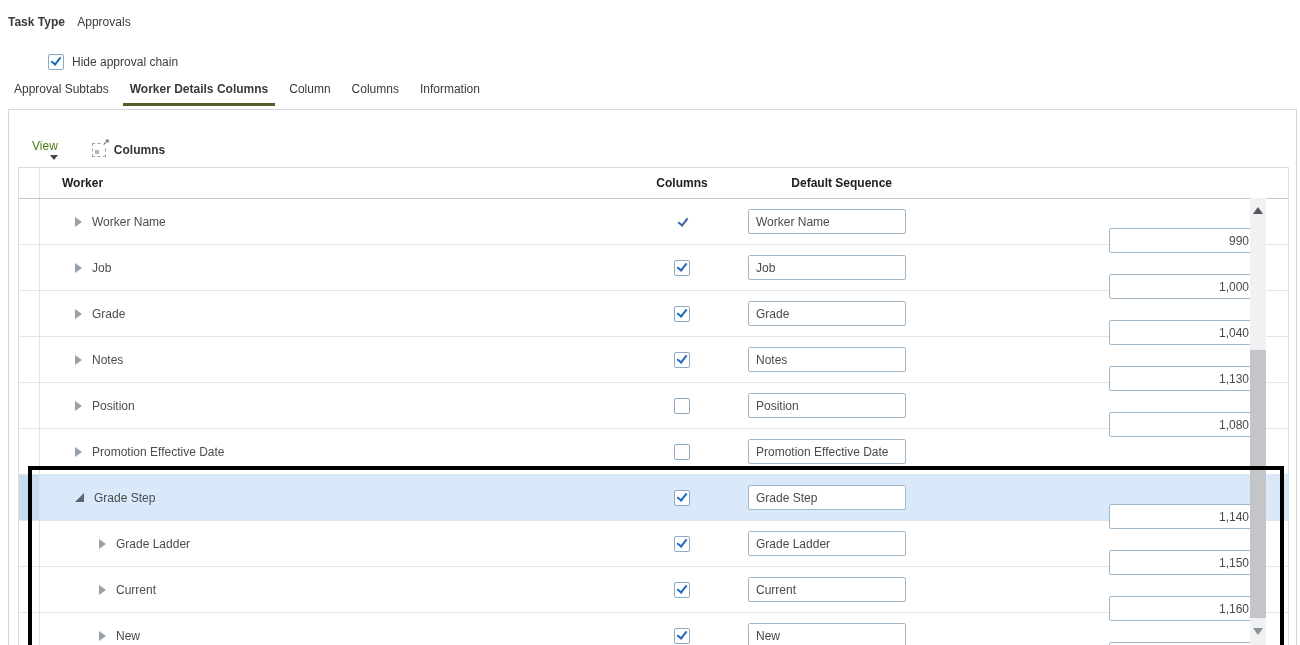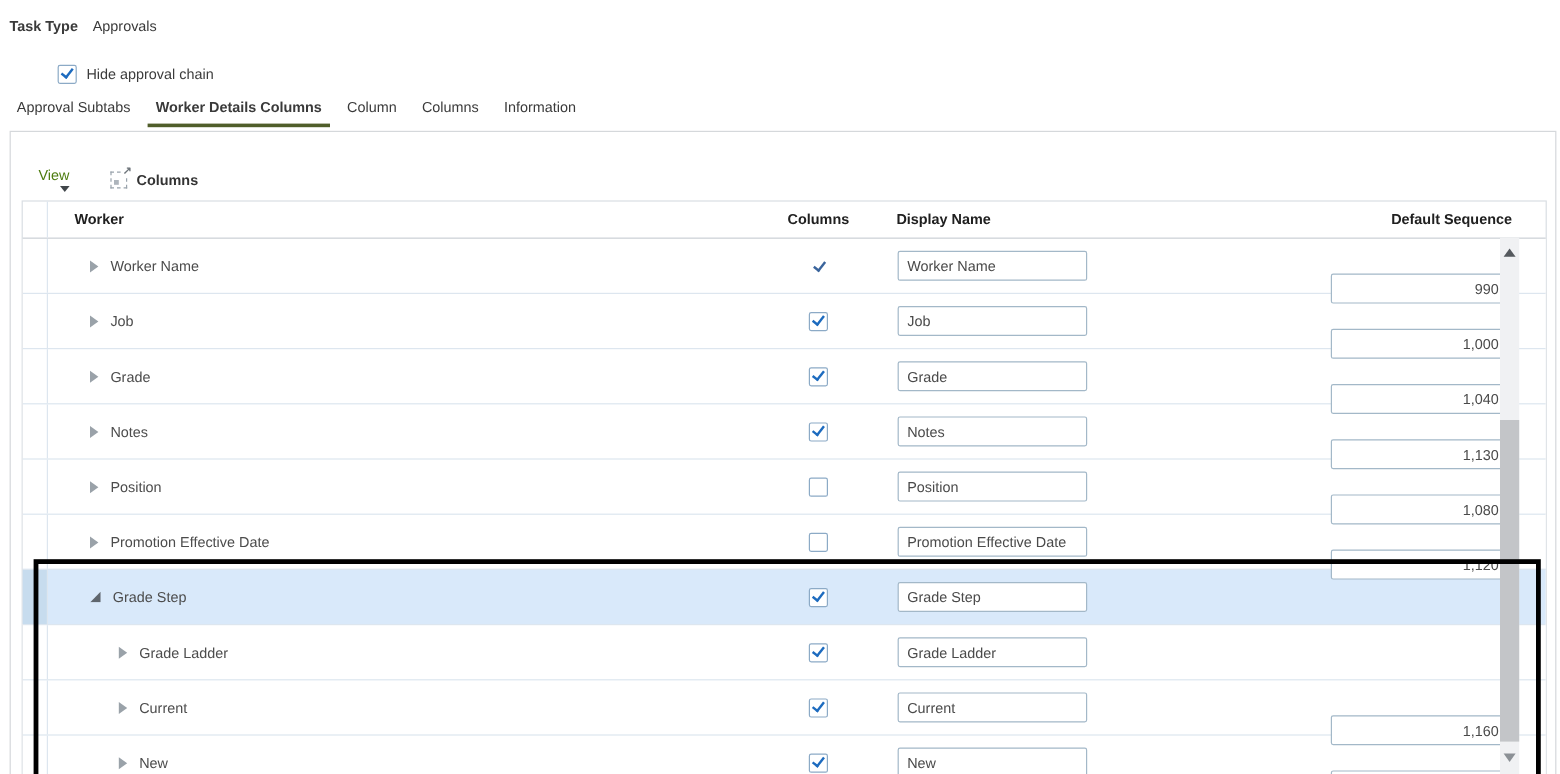--- a/index.html
+++ b/index.html
@@ -115,21 +115,20 @@
       <span class="detach-icon"></span>
       <span>Columns</span>
     </span>
   </div>
 
   <div class="table">
     <div class="thead">
       <div class="h-gutter"></div>
       <div class="h-name">Worker</div>
       <div class="h-enable">Columns</div>
-      <div class="h-display">Display Name</div>
       <div class="h-seq">Default Sequence</div>
     </div>
     <div>
         <div class="trow">
           <div class="gutter"></div>
           <div class="cell c-name ind1">
             <span class="tri tri-col"></span>
             <span class="rlabel">Worker Name</span>
           </div>
           <div class="cell c-enable">
@@ -211,48 +210,51 @@
           <div class="cell c-name ind1">
             <span class="tri tri-col"></span>
             <span class="rlabel">Promotion Effective Date</span>
           </div>
           <div class="cell c-enable">
             <span class="cb"></span>
           </div>
           <div class="cell c-display">
             <input class="txt dn" value="Promotion Effective Date" style="">
           </div>
-          <div class="cell c-seq">
-            <input class="txt seq" value="1,120" style="">
-          </div>
         </div>
         <div class="trow selected">
           <div class="gutter"></div>
           <div class="cell c-name ind1">
             <span class="tri tri-exp"></span>
             <span class="rlabel">Grade Step</span>
           </div>
           <div class="cell c-enable">
             <span class="cb checked"></span>
           </div>
           <div class="cell c-display">
             <input class="txt dn" value="Grade Step" style="">
           </div>
+          <div class="cell c-seq">
+            <input class="txt seq" value="1,140" style="">
+          </div>
         </div>
         <div class="trow">
           <div class="gutter"></div>
           <div class="cell c-name ind2">
             <span class="tri tri-col"></span>
             <span class="rlabel">Grade Ladder</span>
           </div>
           <div class="cell c-enable">
             <span class="cb checked"></span>
           </div>
           <div class="cell c-display">
             <input class="txt dn" value="Grade Ladder" style="">
+          </div>
+          <div class="cell c-seq">
+            <input class="txt seq" value="1,150" style="">
           </div>
         </div>
         <div class="trow">
           <div class="gutter"></div>
           <div class="cell c-name ind2">
             <span class="tri tri-col"></span>
             <span class="rlabel">Current</span>
           </div>
           <div class="cell c-enable">
             <span class="cb checked"></span>

